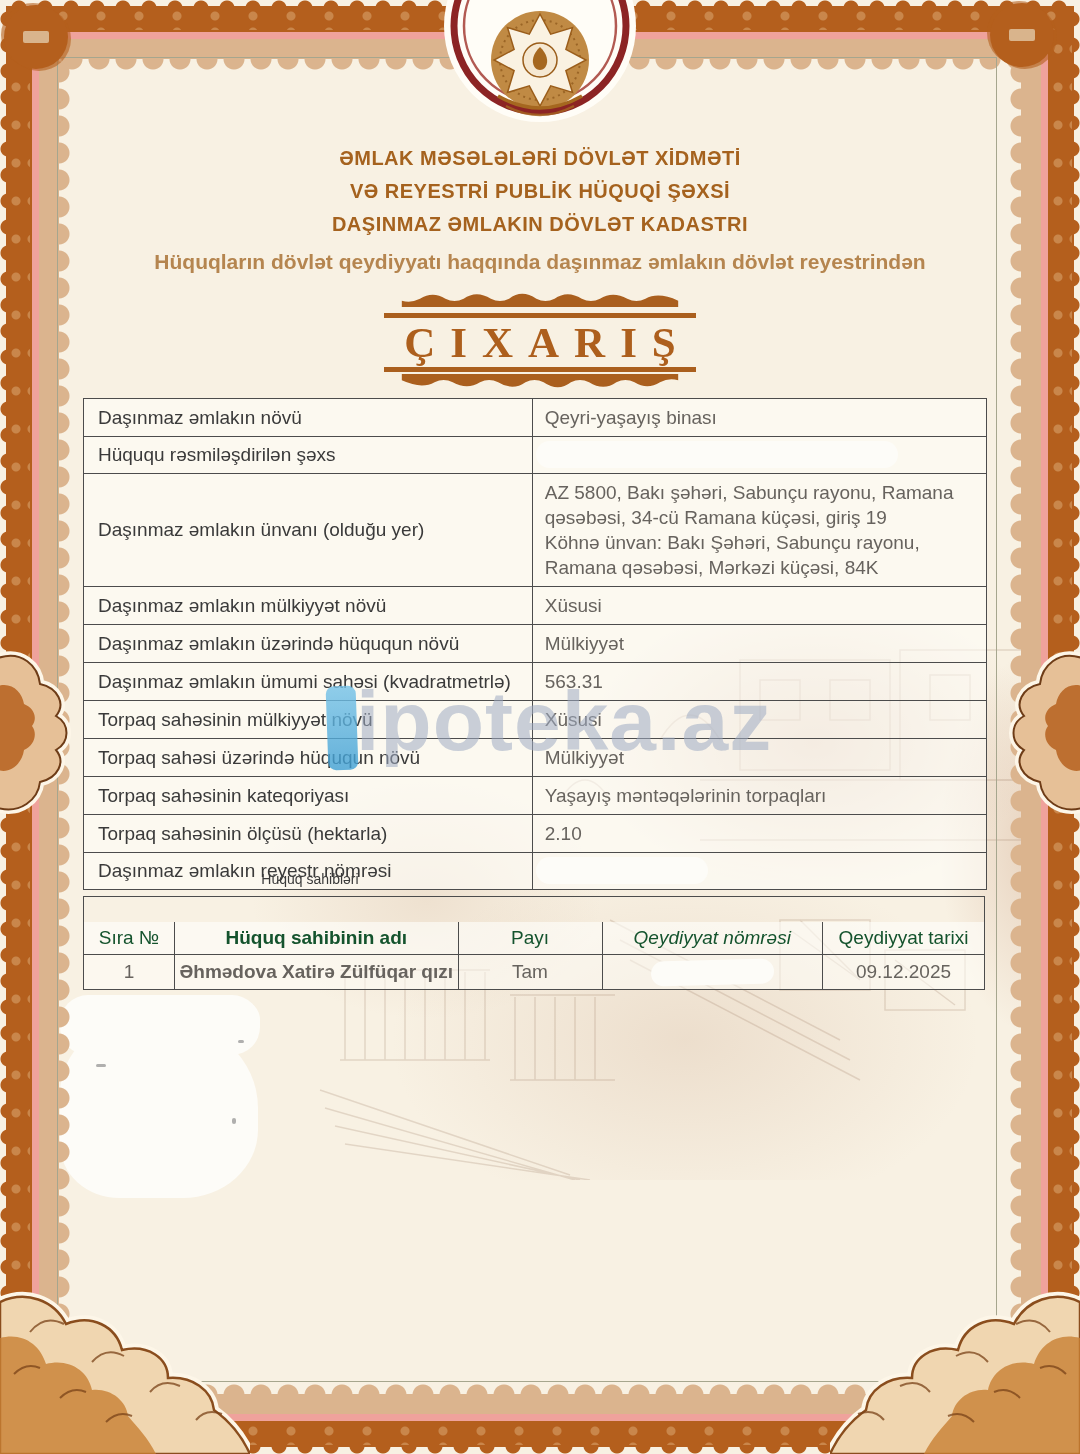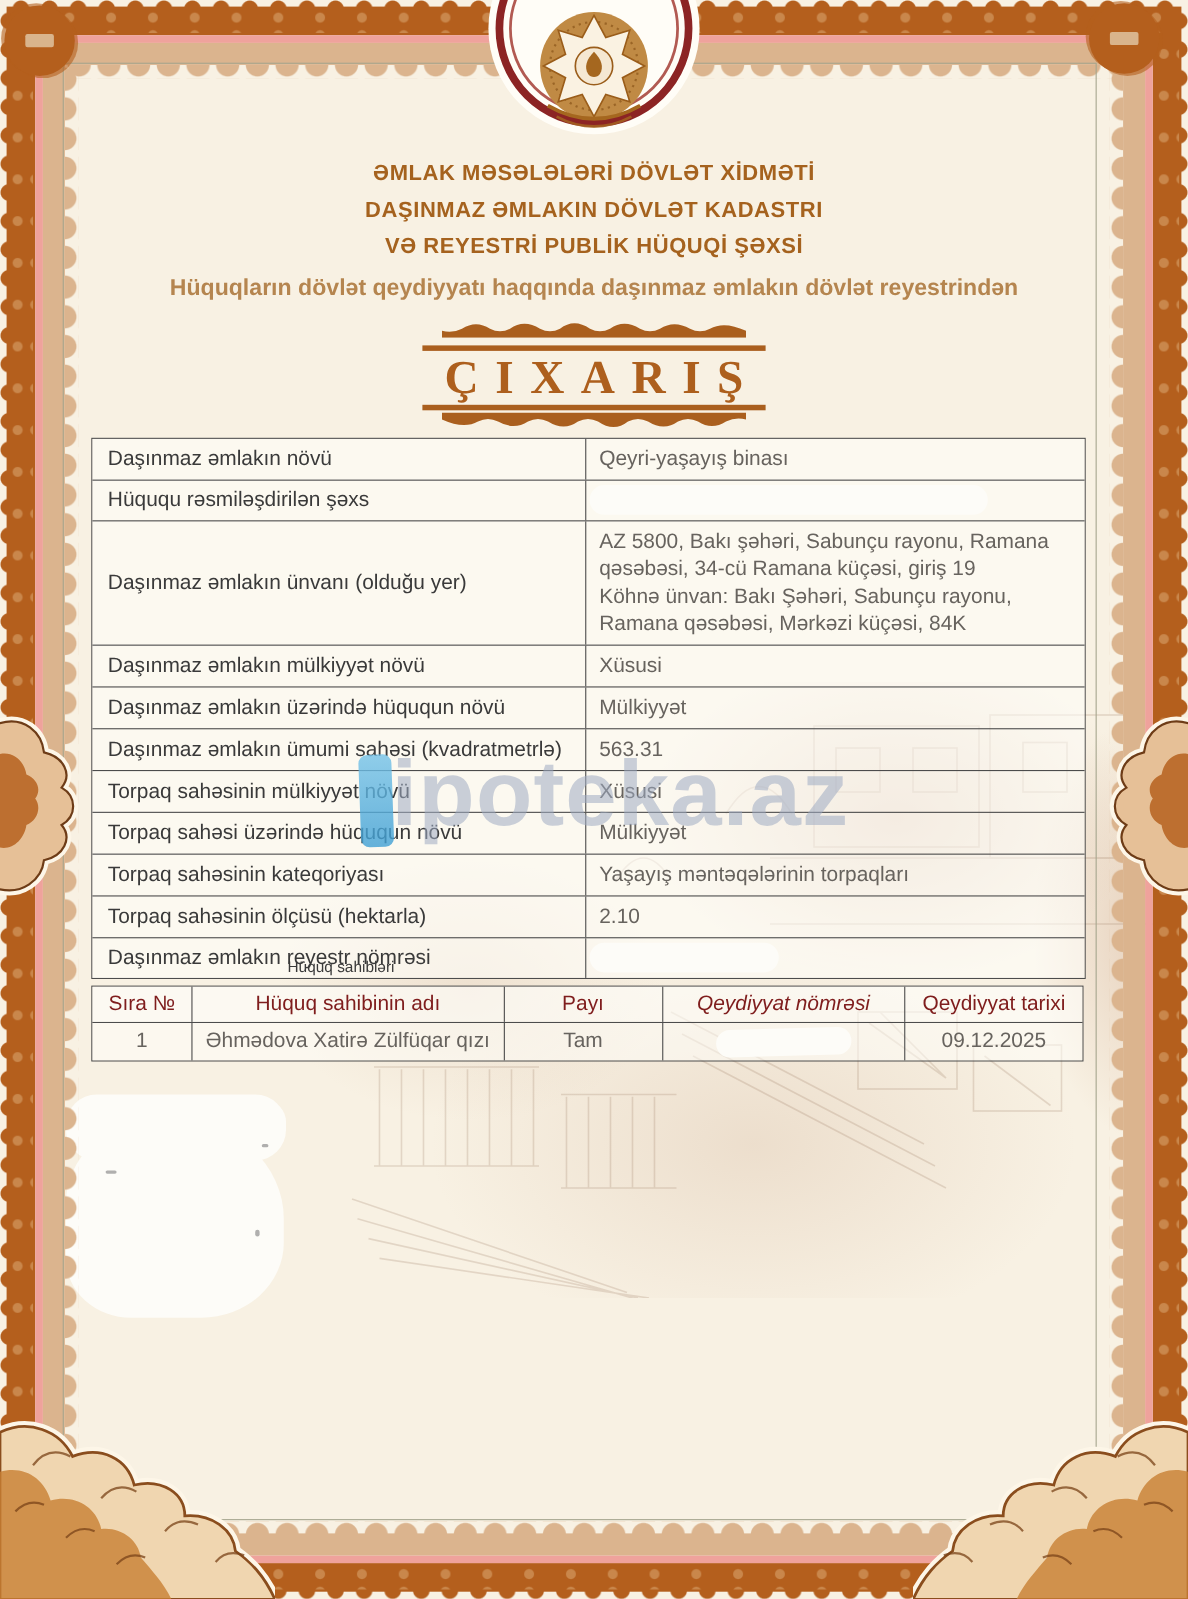--- a/index.html
+++ b/index.html
@@ -67,24 +67,24 @@
   .m-value{flex:1;padding:6px 8px 6px 12px;display:flex;align-items:center;font-size:19px;color:#67635e;white-space:pre-line;position:relative;line-height:25px;}
   .redact{position:absolute;left:3px;top:4px;height:27px;background:#fdfcf8;border-radius:14px;}
 
   
   #owners-title{left:180px;top:871px;width:260px;text-align:center;font-size:14px;color:#3a3a3a;}
   #owners-table{left:83px;top:896px;width:900px;border:1.5px solid #4c4c4c;}
   .o-row{display:flex;}
   .o-row + .o-row{border-top:1.5px solid #4c4c4c;}
   .o-cell{padding:5px 4px;font-size:19px;display:flex;align-items:center;justify-content:center;text-align:center;position:relative;}
   .o-cell + .o-cell{border-left:1.5px solid #4c4c4c;}
-  .o-head{background:rgba(255,255,252,.6);color:#7f1d1d;min-height:32px;box-sizing:border-box;}
+  .o-head{background:rgba(255,255,252,.6);color:#14532d;min-height:32px;box-sizing:border-box;margin-top:25px;}
   .o-data{background:rgba(255,255,252,.5);color:#67635e;min-height:34px;box-sizing:border-box;}
   .o-cell:nth-child(1){width:10%;}
-  .o-cell:nth-child(2){width:31.5%;}
+  .o-cell:nth-child(2){width:31.5%;font-weight:bold;}
   .o-cell:nth-child(3){width:16%;}
   .o-cell:nth-child(4){width:24.5%;font-style:italic;}
   .o-cell:nth-child(5){flex:1;}
   .redact-o{position:absolute;left:22%;top:5px;width:56%;height:25px;background:#fdfcf8;border-radius:13px;transform:rotate(-1.5deg);}
 
   
   .wash{background:#fdfcf8;}
   #wash-a{left:60px;top:995px;width:200px;height:60px;border-radius:28px;}
   #wash-b{left:60px;top:1018px;width:198px;height:180px;border-radius:42% 50% 38% 30%;}
   #wash-c{left:150px;top:1000px;width:110px;height:40px;border-radius:20px;}
@@ -250,22 +250,22 @@
   <circle cx="106" cy="60" r="40" fill="none" stroke="#8a551a" stroke-width="2" stroke-dasharray="2 4" opacity="0.7"></circle>
   <polygon points="106,14 116.7,34.1 138.5,27.5 131.9,49.3 152,60 131.9,70.7 138.5,92.5 116.7,85.9 106,106 95.3,85.9 73.5,92.5 80.1,70.7 60,60 80.1,49.3 73.5,27.5 95.3,34.1" fill="#faf2e2" stroke="#9a5d1a" stroke-width="1.5"></polygon>
   <circle cx="106" cy="60" r="17" fill="#f5e8d2" stroke="#9a5d1a" stroke-width="1.5"></circle>
   <path d="M106 47 C 113 54 115 61 111.5 67 C 109 71 103 71 100.5 67 C 97 61 99 54 106 47 Z" fill="#a5671f"></path>
   <path d="M64 96 Q106 120 148 96" fill="none" stroke="#a5671f" stroke-width="3.5"></path>
   <path d="M72 106 Q106 124 140 106" fill="none" stroke="#a5671f" stroke-width="2.5" opacity="0.8"></path>
 </svg>
 
 <div class="abs" id="org-block">
   <div>ƏMLAK MƏSƏLƏLƏRİ DÖVLƏT XİDMƏTİ</div>
+  <div>VƏ REYESTRİ PUBLİK HÜQUQİ ŞƏXSİ</div>
   <div>DAŞINMAZ ƏMLAKIN DÖVLƏT KADASTRI</div>
-  <div>VƏ REYESTRİ PUBLİK HÜQUQİ ŞƏXSİ</div>
 </div>
 <div class="abs" id="subtitle">Hüquqların dövlət qeydiyyatı haqqında daşınmaz əmlakın dövlət reyestrindən</div>
 
 <div class="abs" id="title-block">
   <svg width="304" height="20" viewBox="0 0 304 22">
     <path d="M0 22 L0 15 Q10 18 20 13 Q34 4 48 13 Q58 18 68 13 Q82 3 98 13 Q108 18 118 13 Q132 2 148 13 Q158 18 168 13 Q182 3 198 13 Q208 18 218 13 Q232 4 248 13 Q258 18 268 13 Q282 5 304 15 L304 22 Z" fill="#aa5f1e"></path>
   </svg>
   <div class="bar"></div>
   <div id="title-text">ÇIXARIŞ</div>
   <div class="bar"></div>

